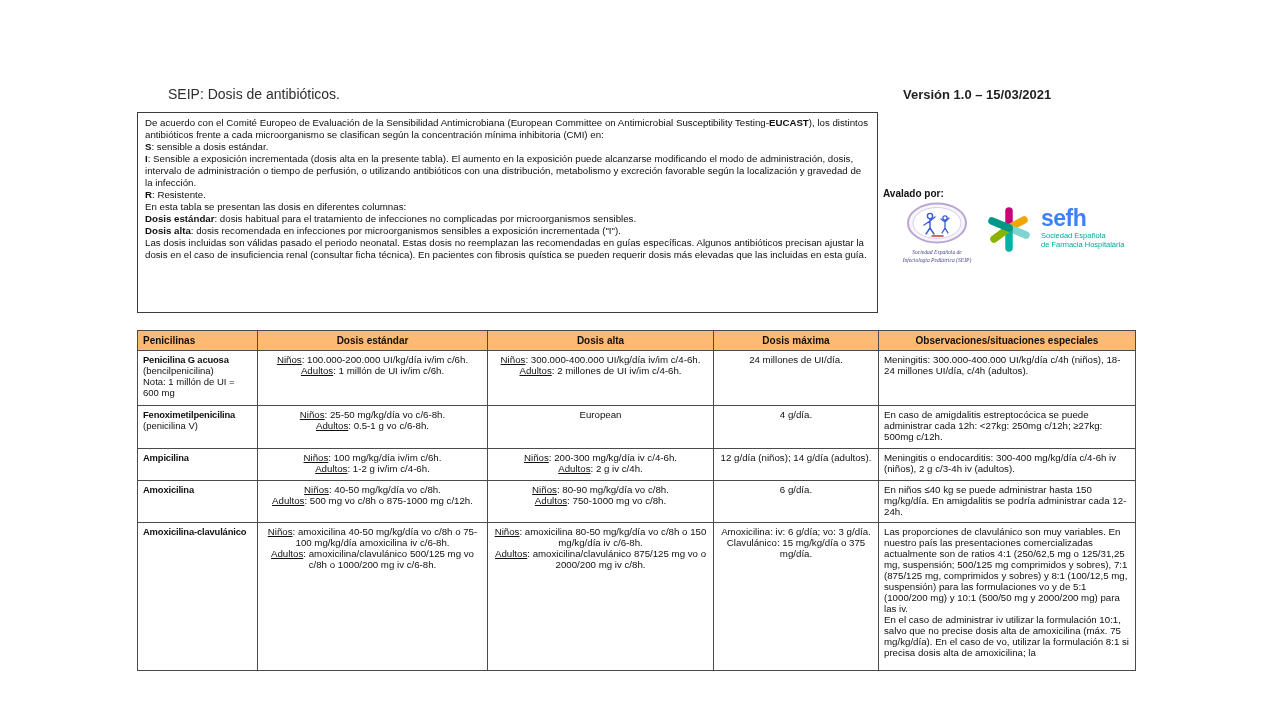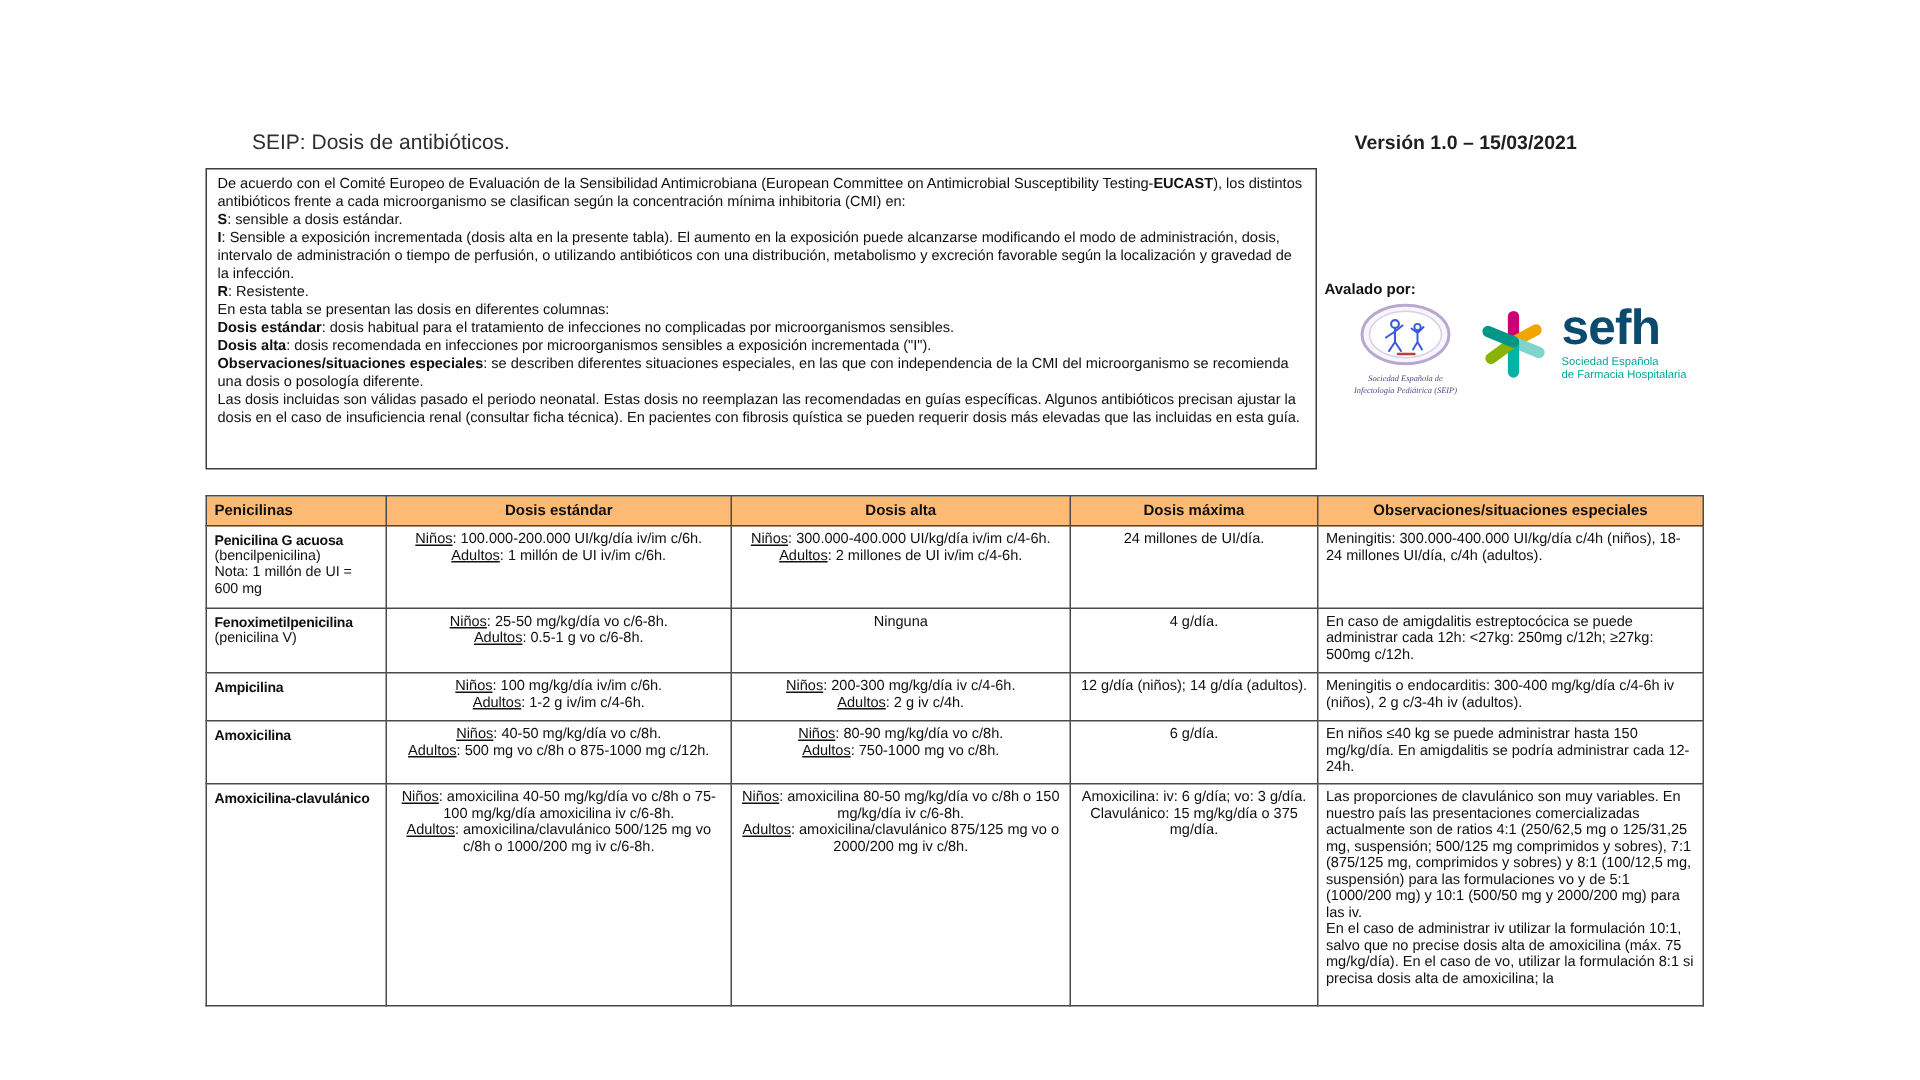--- a/index.html
+++ b/index.html
@@ -22,21 +22,21 @@
 
   .endorse { position:absolute; left:883px; top:188px; font-size:10px; font-weight:bold; color:#111; }
 
   .seip { position:absolute; left:896px; top:202px; width:82px; text-align:center; }
   .seip-caption {
     margin-top:1px; font-size:5.6px; font-style:italic; line-height:1.35;
     color:#4a4a8a; font-family:"Liberation Serif", serif;
   }
 
   .sefh { position:absolute; left:984px; top:203px; display:flex; align-items:center; gap:7px; }
-  .sefh-word { font-size:33px; font-weight:bold; color:#0c4a6e; line-height:0.85; letter-spacing:-0.5px; font-family:"Liberation Sans", sans-serif; }
+  .sefh-word { font-size:23px; font-weight:bold; color:#3b82f6; line-height:0.85; letter-spacing:-0.5px; font-family:"Liberation Sans", sans-serif; }
   .sefh-sub { font-size:7.5px; color:#00a79d; line-height:1.2; margin-top:3px; }
 
   table.dose {
     position:absolute; left:137px; top:330px; width:998px;
     border-collapse:collapse; table-layout:fixed; font-size:9.7px; color:#101010;
   }
   .dose th, .dose td { border:1px solid #4a4a4a; vertical-align:top; padding:3px 5px; }
   .dose th { height:20px; padding:2px 5px; font-size:10px; font-weight:bold; text-align:center; vertical-align:middle; background:#fdba74; }
   .dose th.first { text-align:left; }
   td.name { font-weight:normal; }
@@ -55,21 +55,20 @@
 <div class="version">Versión 1.0 – 15/03/2021</div>
 
 <div class="intro">
   <p><span>De acuerdo con el Comité Europeo de Evaluación de la Sensibilidad Antimicrobiana (European Committee on Antimicrobial Susceptibility Testing-</span><b>EUCAST</b><span>), los distintos antibióticos frente a cada microorganismo se clasifican según la concentración mínima inhibitoria (CMI) en:</span></p>
   <p><b>S</b><span>: sensible a dosis estándar.</span></p>
   <p><b>I</b><span>: Sensible a exposición incrementada (dosis alta en la presente tabla). El aumento en la exposición puede alcanzarse modificando el modo de administración, dosis, intervalo de administración o tiempo de perfusión, o utilizando antibióticos con una distribución, metabolismo y excreción favorable según la localización y gravedad de la infección.</span></p>
   <p><b>R</b><span>: Resistente.</span></p>
   <p>En esta tabla se presentan las dosis en diferentes columnas:</p>
   <p><b>Dosis estándar</b><span>: dosis habitual para el tratamiento de infecciones no complicadas por microorganismos sensibles.</span></p>
   <p><b>Dosis alta</b><span>: dosis recomendada en infecciones por microorganismos sensibles a exposición incrementada ("I").</span></p>
-  <p><b>Observaciones/situaciones especiales</b><span>: se describen diferentes situaciones especiales, en las que con independencia de la CMI del microorganismo se recomienda una dosis o posología diferente.</span></p>
   <p>Las dosis incluidas son válidas pasado el periodo neonatal. Estas dosis no reemplazan las recomendadas en guías específicas. Algunos antibióticos precisan ajustar la dosis en el caso de insuficiencia renal (consultar ficha técnica). En pacientes con fibrosis quística se pueden requerir dosis más elevadas que las incluidas en esta guía.</p>
 </div>
 
 <div class="endorse">Avalado por:</div>
 
 <div class="seip">
   <svg width="62" height="42" viewBox="0 0 62 42">
     <ellipse cx="31" cy="21" rx="29" ry="19.5" fill="#f8f6fc" stroke="#b9a7d0" stroke-width="2"></ellipse>
     <ellipse cx="31" cy="21" rx="24" ry="15.5" fill="#ffffff" stroke="#d8cfe8" stroke-width="1"></ellipse>
     <circle cx="24" cy="14" r="2.6" fill="none" stroke="#3b5bd6" stroke-width="1.4"></circle>
@@ -145,21 +144,21 @@
 
     <tr class="r1">
       <td class="name">
         <div class="nm">Fenoximetilpenicilina</div>
         <div class="sub">(penicilina V)</div>
       </td>
       <td class="dose-c">
         <div><span class="ul">Niños</span><span>: 25-50 mg/kg/día vo c/6-8h.</span></div>
         <div><span class="ul">Adultos</span><span>: 0.5-1 g vo c/6-8h.</span></div>
       </td>
-      <td class="dose-c">Ninguna</td>
+      <td class="dose-c">European</td>
       <td class="dose-c">4 g/día.</td>
       <td class="obs">
           <p>En caso de amigdalitis estreptocócica se puede administrar cada 12h: &lt;27kg: 250mg c/12h; ≥27kg: 500mg c/12h.</p>
         </td>
     </tr>
 
     <tr class="r2">
       <td class="name">
         <div class="nm">Ampicilina</div>
       </td>

